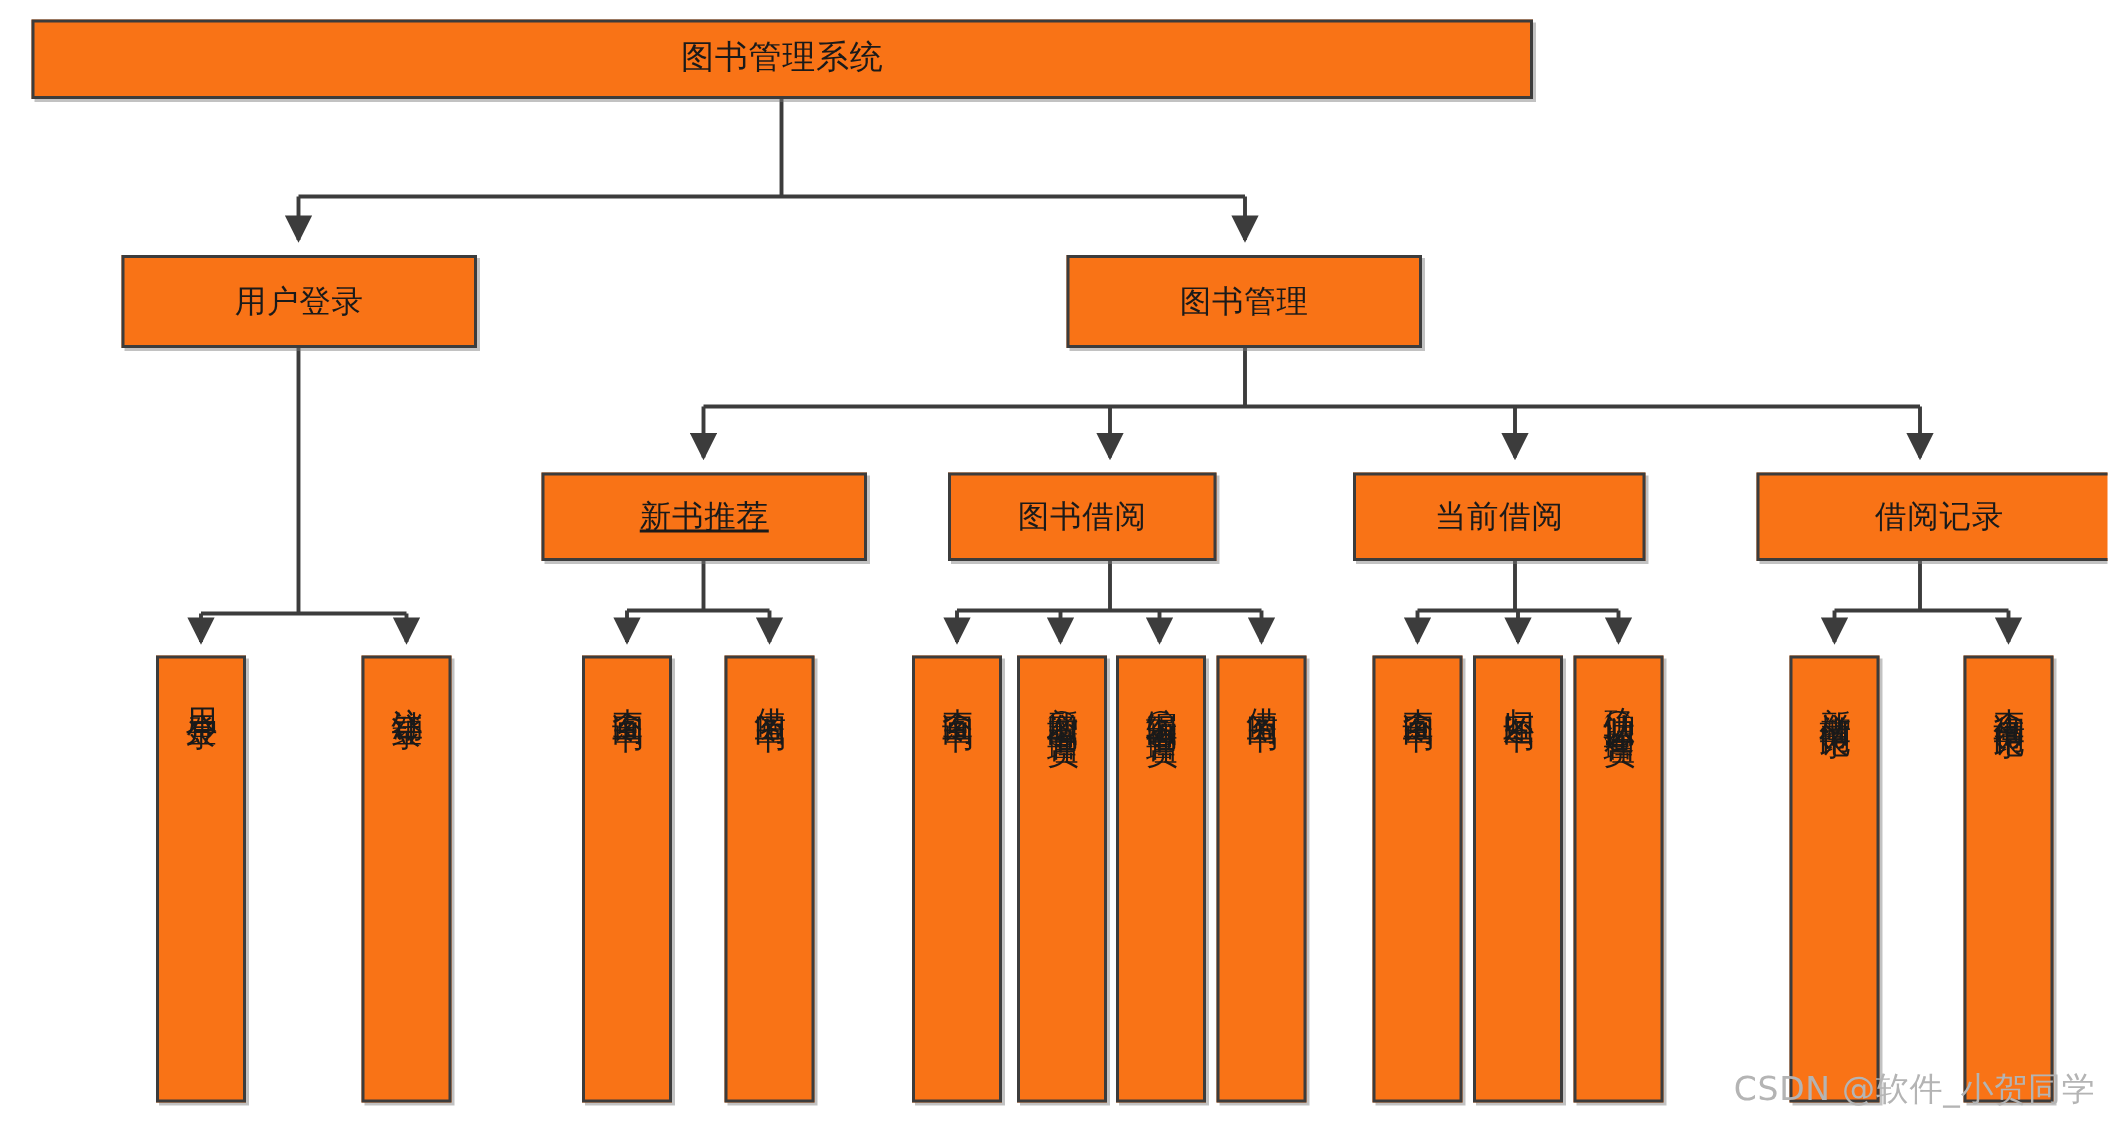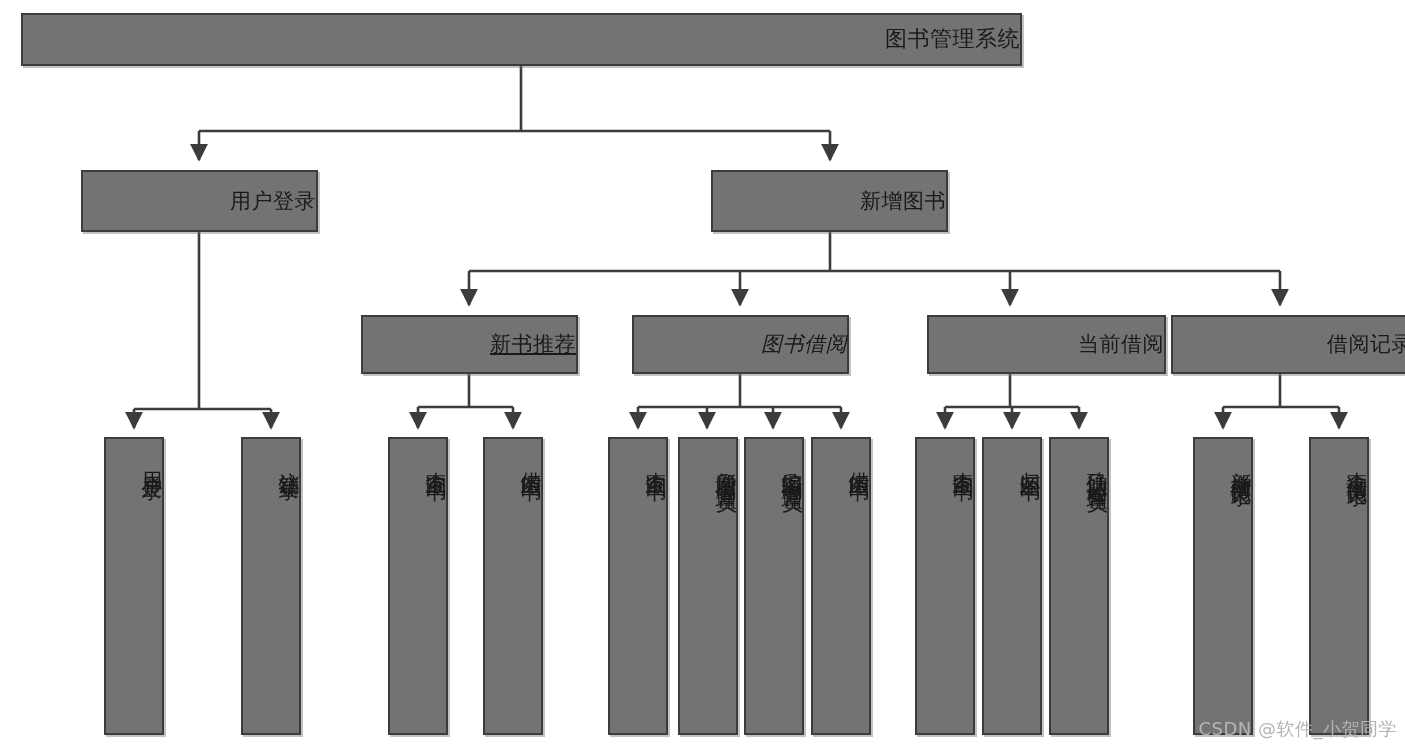--- a/index.html
+++ b/index.html
@@ -19,25 +19,25 @@
     background: #ffffff;
   }
   #edges-layer {
     position: absolute;
     left: 0; top: 0;
     width: 1405px; height: 747px;
     pointer-events: none;
   }
   .node {
     position: absolute;
-    background: #737373;
+    background: #f97316;
     border: 2px solid #3c3c3c;
     display: flex;
     align-items: center;
-    justify-content: flex-end;
+    justify-content: center;
     color: #1a1a1a;
     box-shadow: 2px 2px 0 rgba(120,120,120,0.45);
   }
   .node .label {
     display: block;
     text-align: center;
     line-height: 1.28;
     letter-spacing: 0.5px;
   }
   
@@ -56,21 +56,21 @@
     text-orientation: upright;
     font-size: 21px;
     letter-spacing: 3px;
     line-height: 1;
     white-space: nowrap;
   }
   #watermark {
     position: absolute;
     right: 8px;
     bottom: 6px;
-    font-size: 18px;
+    font-size: 22px;
     color: #b4b4b4;
     letter-spacing: 0.5px;
     white-space: nowrap;
     user-select: none;
   }
 </style>
 </head>
 <body>
 
 <div id="diagram-root">
@@ -126,30 +126,30 @@
   </svg>
 
   <div class="node h root" style="left:21px; top:13px; width:1001px; height:53px;">
     <span class="label">图书管理系统</span>
   </div>
 
   <div class="node h" style="left:81px; top:170px; width:237px; height:62px;">
     <span class="label">用户登录</span>
   </div>
   <div class="node h" style="left:711px; top:170px; width:237px; height:62px;">
-    <span class="label">新增图书</span>
+    <span class="label">图书管理</span>
   </div>
 
   <div class="node h" style="left:361px; top:315px; width:217px; height:59px;text-decoration:underline;">
     <span class="label">新书推荐</span>
   </div>
-  <div class="node h" style="left:632px; top:315px; width:217px; height:59px;font-style:italic;">
+  <div class="node h" style="left:632px; top:315px; width:179px; height:59px;">
     <span class="label">图书借阅</span>
   </div>
-  <div class="node h" style="left:902px; top:315px; width:239px; height:59px;margin-left:25px;">
+  <div class="node h" style="left:902px; top:315px; width:195px; height:59px;">
     <span class="label">当前借阅</span>
   </div>
   <div class="node h" style="left:1171px; top:315px; width:244px; height:59px;">
     <span class="label">借阅记录</span>
   </div>
 
   <div class="node v" style="left:104px; top:437px; width:60px; height:298px;">
     <span class="label">用户登录</span>
   </div>
   <div class="node v" style="left:241px; top:437px; width:60px; height:298px;">

